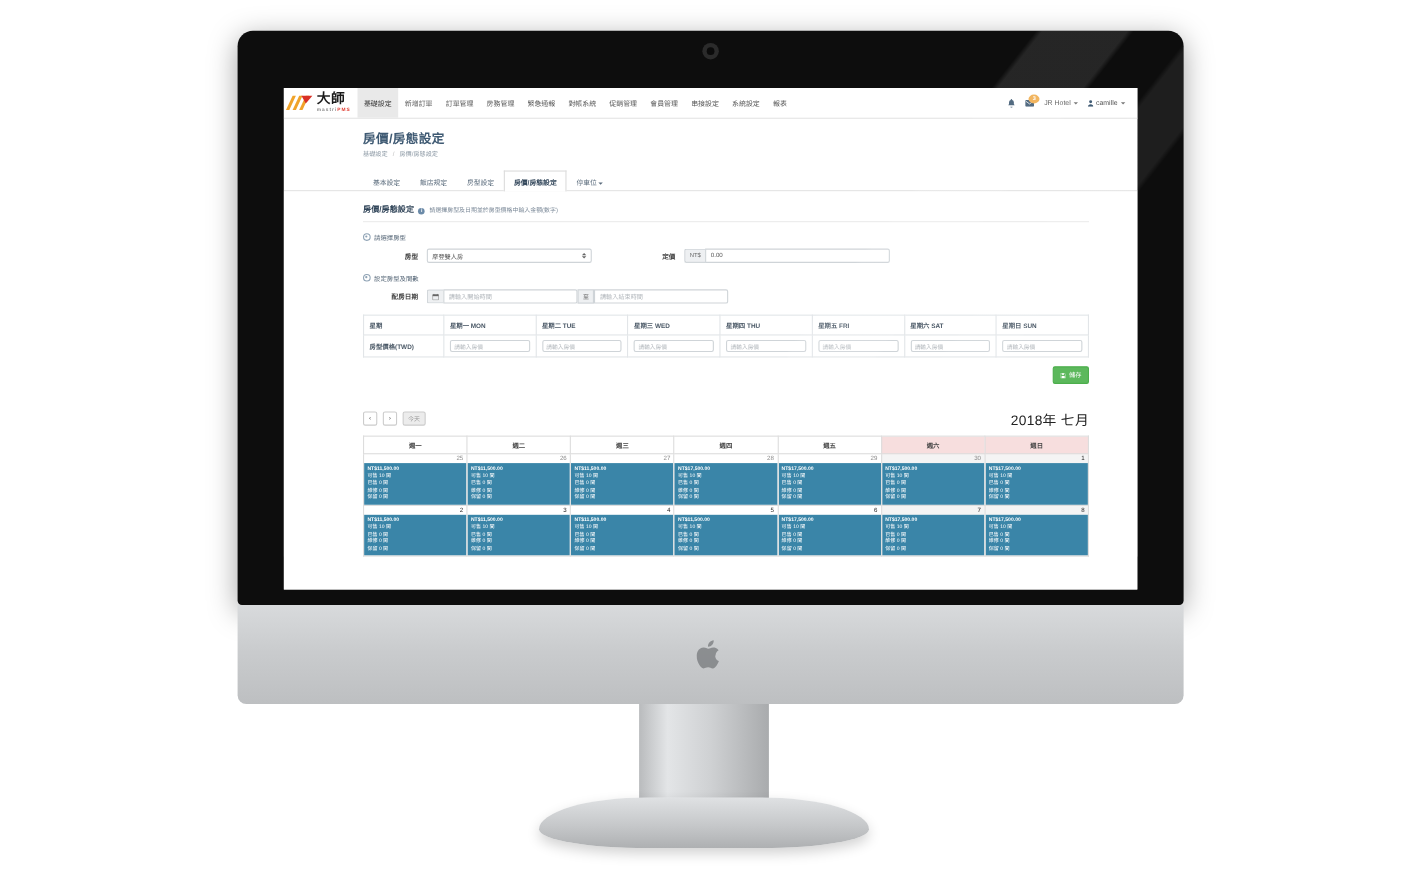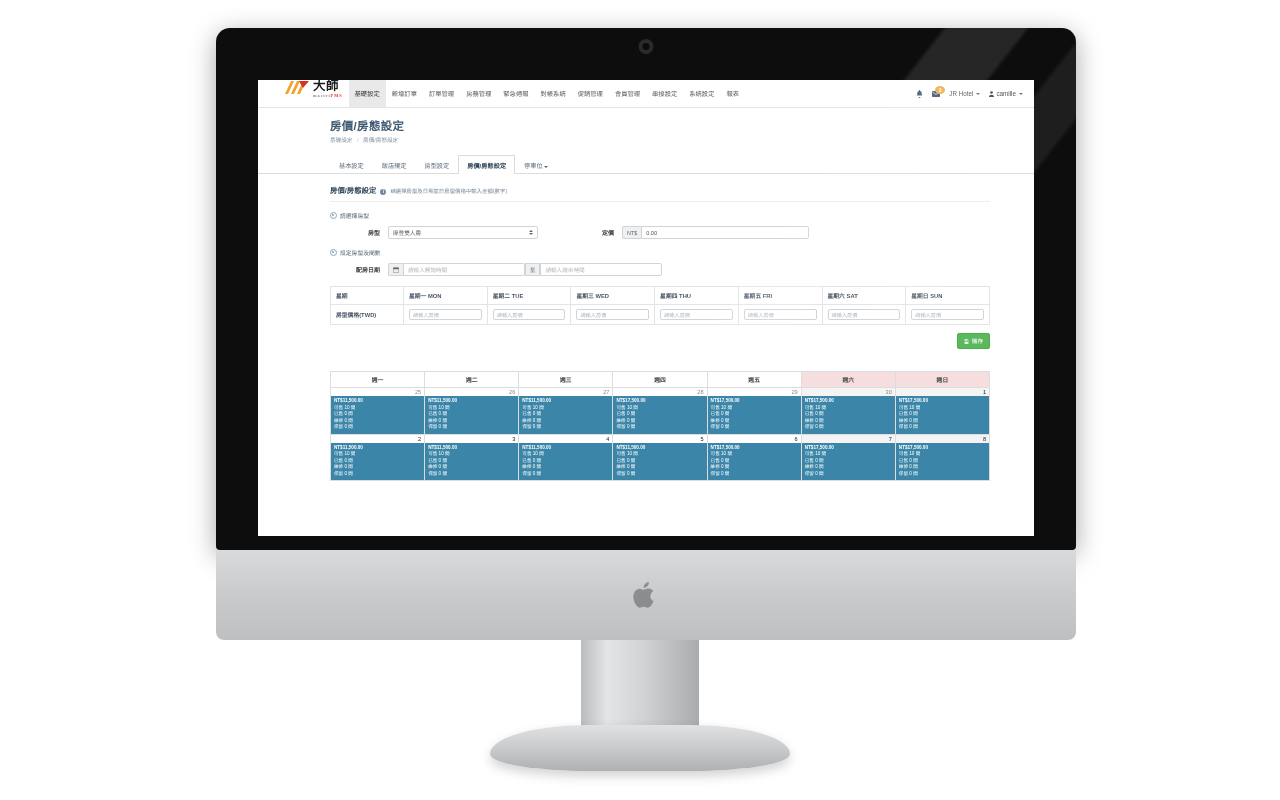--- a/index.html
+++ b/index.html
@@ -51,21 +51,21 @@
   }
 
   
   .app{width:776px;height:456px;background:#fff;position:relative;}
 
   
   .navbar{
     height:27px;background:#ffffff;border-bottom:1px solid #e4e4e4;
     display:flex;align-items:stretch;
   }
-  .brand{display:flex;align-items:flex-start;padding:0 6px 0 26px;gap:3px;font-family:Liberation Serif, serif;}
+  .brand{display:flex;align-items:center;padding:0 6px 0 1px;gap:3px;}
   .brand-mark{width:26px;height:15px;display:block;}
   .brand-txt{display:flex;flex-direction:column;line-height:1;}
   .brand-cn{font-size:12.5px;font-weight:700;color:#1a1a1a;letter-spacing:.5px;}
   .brand-en{font-size:4.4px;font-weight:700;letter-spacing:.9px;color:#8a8a8a;margin-top:1.5px;}
   .brand-en b{color:#e03a2f;}
   .nav-items{display:flex;align-items:stretch;flex:1;}
   .nav-item{
     display:flex;align-items:center;padding:0 6px;font-size:6.3px;color:#555;
     white-space:nowrap;cursor:pointer;
   }
@@ -362,20 +362,28 @@
               <svg width="5" height="5" viewBox="0 0 12 12">
                 <path d="M0.5 0.5h8.3L11.5 3.2V11.5H0.5Z" fill="none" stroke="#fff" stroke-width="1"></path>
                 <rect x="3" y="0.8" width="5" height="3.4" fill="#fff"></rect>
                 <rect x="2.6" y="6.6" width="6.8" height="4.9" fill="#fff"></rect>
               </svg>
               <span>儲存</span>
             </div>
           </div>
 
           <div class="cal-wrap">
+            <div class="cal-top">
+              <div class="cal-nav">
+                <div class="cal-btn">‹</div>
+                <div class="cal-btn">›</div>
+                <div class="cal-btn today">今天</div>
+              </div>
+              <div class="cal-title">2018年 七月</div>
+            </div>
 
             <table class="cal">
               <thead>
                 <tr>
                   <th>週一</th>
                   <th>週二</th>
                   <th>週三</th>
                   <th>週四</th>
                   <th>週五</th>
                   <th class="we">週六</th>

